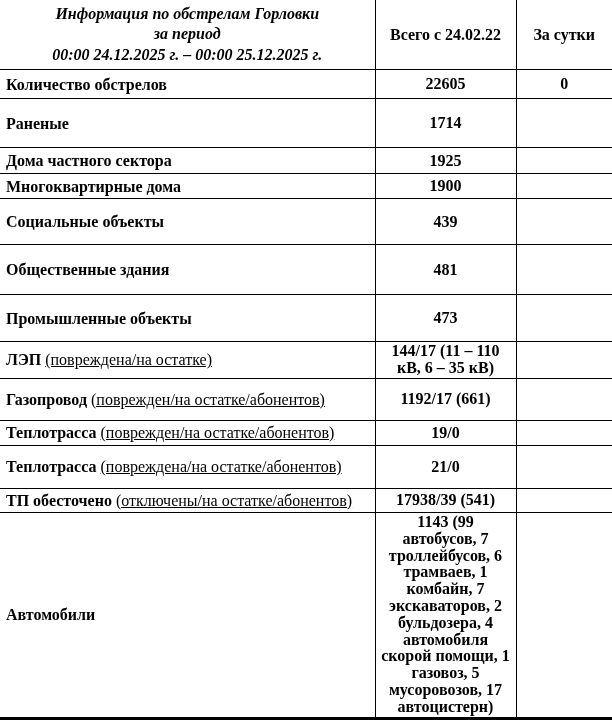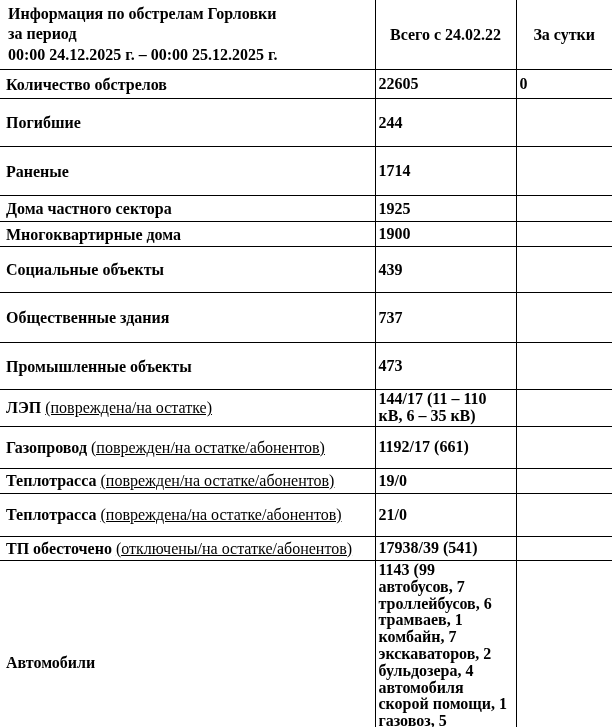--- a/index.html
+++ b/index.html
@@ -28,38 +28,40 @@
   }
   
   tr.hdr, tr.row {
     border-bottom: 1.5px solid #000;
   }
   tr.row:last-child {
     border-bottom: 3px solid #000;
   }
   th.title-cell {
     font-weight: bold;
-    text-align: left;
+    text-align: center;
     line-height: 1.28;
     padding: 4px 8px;
+    font-style: italic;
   }
   th.colhead {
     font-weight: bold;
     text-align: center;
     padding: 2px 2px;
   }
   td.label-cell {
     text-align: left;
     padding: 2px 4px 2px 6px;
     line-height: 1.1;
   }
   td.label-cell .lbl { font-weight: bold; }
   td.label-cell .note { font-weight: normal; text-decoration: underline; }
   td.val-cell, td.daily-cell {
     font-weight: bold;
+    text-align: center;
     padding: 1px 3px;
     line-height: 1.05;
   }
 </style>
 </head>
 <body>
 
 <table class="report">
   <colgroup>
     <col style="width:375px">
@@ -77,25 +79,20 @@
     <th class="colhead">Всего с 24.02.22</th>
     <th class="colhead">За сутки</th>
   </tr>
 
   <tr class="row" style="height:29px">
     <td class="label-cell"><span class="lbl">Количество обстрелов</span> <span class="note"></span></td>
     <td class="val-cell">22605</td>
     <td class="daily-cell">0</td>
   </tr>
 
-  <tr class="row" style="height:48px">
-    <td class="label-cell"><span class="lbl">Погибшие</span> <span class="note"></span></td>
-    <td class="val-cell">244</td>
-    <td class="daily-cell"></td>
-  </tr>
 
   <tr class="row" style="height:49px">
     <td class="label-cell"><span class="lbl">Раненые</span> <span class="note"></span></td>
     <td class="val-cell">1714</td>
     <td class="daily-cell"></td>
   </tr>
 
   <tr class="row" style="height:26px">
     <td class="label-cell"><span class="lbl">Дома частного сектора</span> <span class="note"></span></td>
     <td class="val-cell">1925</td>
@@ -109,21 +106,21 @@
   </tr>
 
   <tr class="row" style="height:46px">
     <td class="label-cell"><span class="lbl">Социальные объекты</span> <span class="note"></span></td>
     <td class="val-cell">439</td>
     <td class="daily-cell"></td>
   </tr>
 
   <tr class="row" style="height:50px">
     <td class="label-cell"><span class="lbl">Общественные здания</span> <span class="note"></span></td>
-    <td class="val-cell">737</td>
+    <td class="val-cell">481</td>
     <td class="daily-cell"></td>
   </tr>
 
   <tr class="row" style="height:47px">
     <td class="label-cell"><span class="lbl">Промышленные объекты</span> <span class="note"></span></td>
     <td class="val-cell">473</td>
     <td class="daily-cell"></td>
   </tr>
 
   <tr class="row" style="height:36px">

